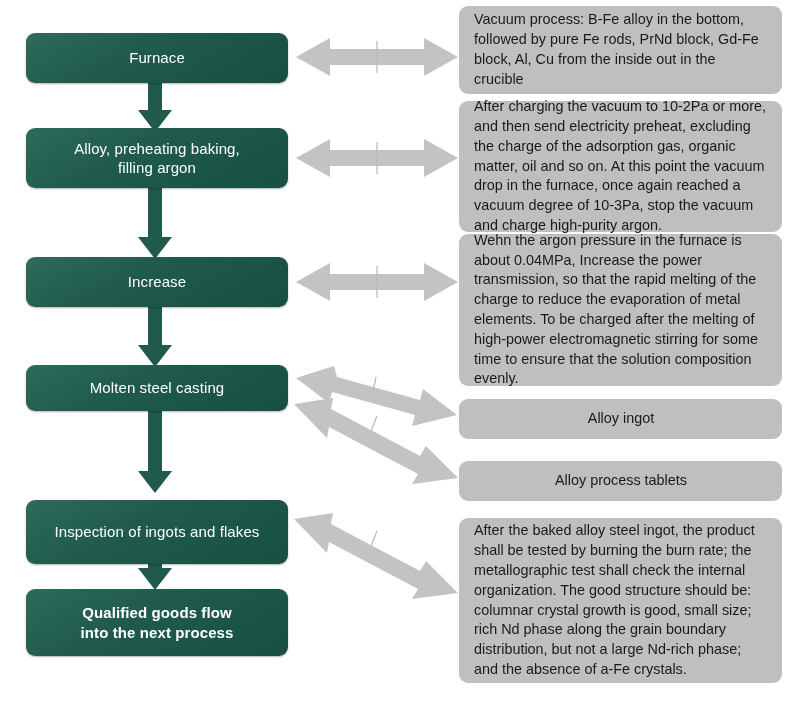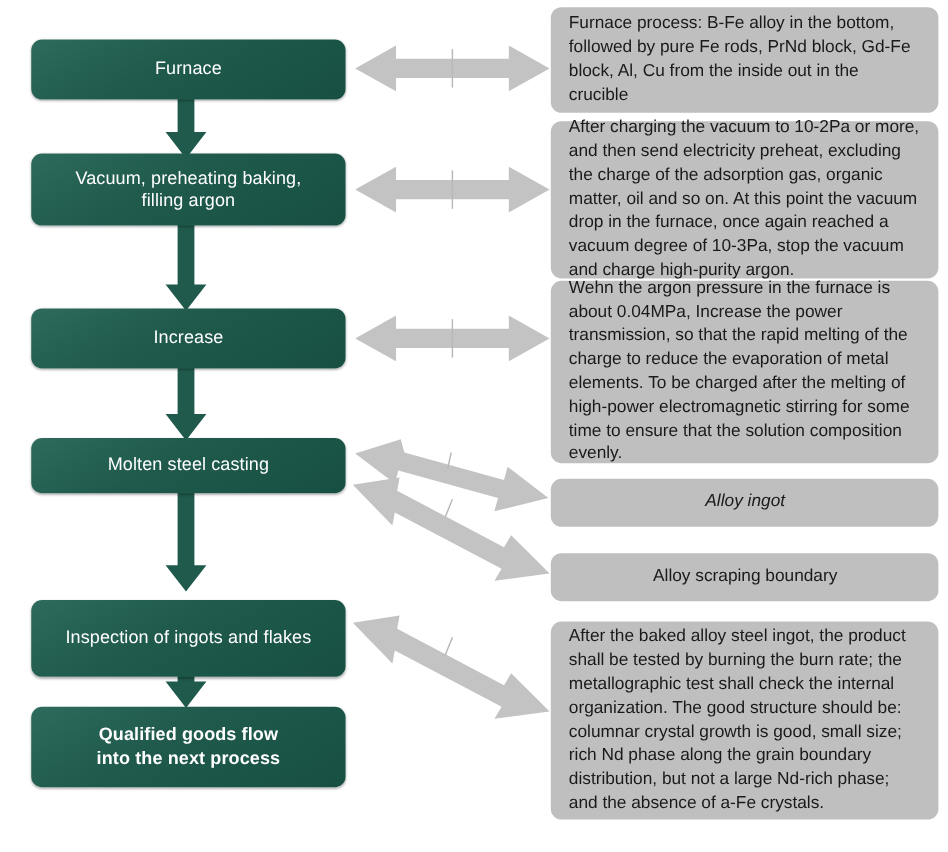--- a/index.html
+++ b/index.html
@@ -125,21 +125,21 @@
       <path d="M294,519 L333,513 L331,524 L420,571 L426,561 L458,593 L412,599 L418,589 L329,542 L327,553 Z" fill="#c3c3c3"></path>
       <line x1="377" y1="531" x2="371" y2="546" stroke="#b8b8b8" stroke-width="1.2"></line>
     </g>
   </svg>
 
   <div class="proc" style="left:26px; top:33px; width:262px; height:50px;">
     <span class="ptxt">Furnace</span>
   </div>
 
   <div class="proc" style="left:26px; top:128px; width:262px; height:60px;">
-    <span class="ptxt">Vacuum, preheating baking,
+    <span class="ptxt">Alloy, preheating baking,
 filling argon</span>
   </div>
 
   <div class="proc" style="left:26px; top:257px; width:262px; height:50px;">
     <span class="ptxt">Increase</span>
   </div>
 
   <div class="proc" style="left:26px; top:365px; width:262px; height:46px;">
     <span class="ptxt">Molten steel casting</span>
   </div>
@@ -147,36 +147,36 @@
   <div class="proc" style="left:26px; top:500px; width:262px; height:64px;justify-content:center;">
     <span class="ptxt">Inspection of ingots and flakes</span>
   </div>
 
   <div class="proc" style="left:26px; top:589px; width:262px; height:67px;font-weight:bold;">
     <span class="ptxt">Qualified goods flow
 into the next process</span>
   </div>
 
   <div class="note" style="left:459px; top:6px; width:323px; height:88px;">
-    <span class="ntxt">Furnace process: B-Fe alloy in the bottom, followed by pure Fe rods, PrNd block, Gd-Fe block, Al, Cu from the inside out in the crucible</span>
+    <span class="ntxt">Vacuum process: B-Fe alloy in the bottom, followed by pure Fe rods, PrNd block, Gd-Fe block, Al, Cu from the inside out in the crucible</span>
   </div>
 
   <div class="note" style="left:459px; top:101px; width:323px; height:131px;justify-content:center;">
     <span class="ntxt">After charging the vacuum to 10-2Pa or more, and then send electricity preheat, excluding the charge of the adsorption gas, organic matter, oil and so on. At this point the vacuum drop in the furnace, once again reached a vacuum degree of 10-3Pa, stop the vacuum and charge high-purity argon.</span>
   </div>
 
   <div class="note" style="left:459px; top:234px; width:323px; height:152px;">
     <span class="ntxt">Wehn the argon pressure in the furnace is about 0.04MPa, Increase the power transmission, so that the rapid melting of the charge to reduce the evaporation of metal elements. To be charged after the melting of high-power electromagnetic stirring for some time to ensure that the solution composition evenly.</span>
   </div>
 
-  <div class="note centered" style="left:459px; top:399px; width:323px; height:40px;font-style:italic;">
+  <div class="note centered" style="left:459px; top:399px; width:323px; height:40px;">
     <span class="ntxt">Alloy ingot</span>
   </div>
 
   <div class="note centered" style="left:459px; top:461px; width:323px; height:40px;">
-    <span class="ntxt">Alloy scraping boundary</span>
+    <span class="ntxt">Alloy process tablets</span>
   </div>
 
   <div class="note" style="left:459px; top:518px; width:323px; height:165px;">
     <span class="ntxt">After the baked alloy steel ingot, the product shall be tested by burning the burn rate; the metallographic test shall check the internal organization. The good structure should be: columnar crystal growth is good, small size; rich Nd phase along the grain boundary distribution, but not a large Nd-rich phase; and the absence of a-Fe crystals.</span>
   </div>
 
 </div>
 
 </body></html>

